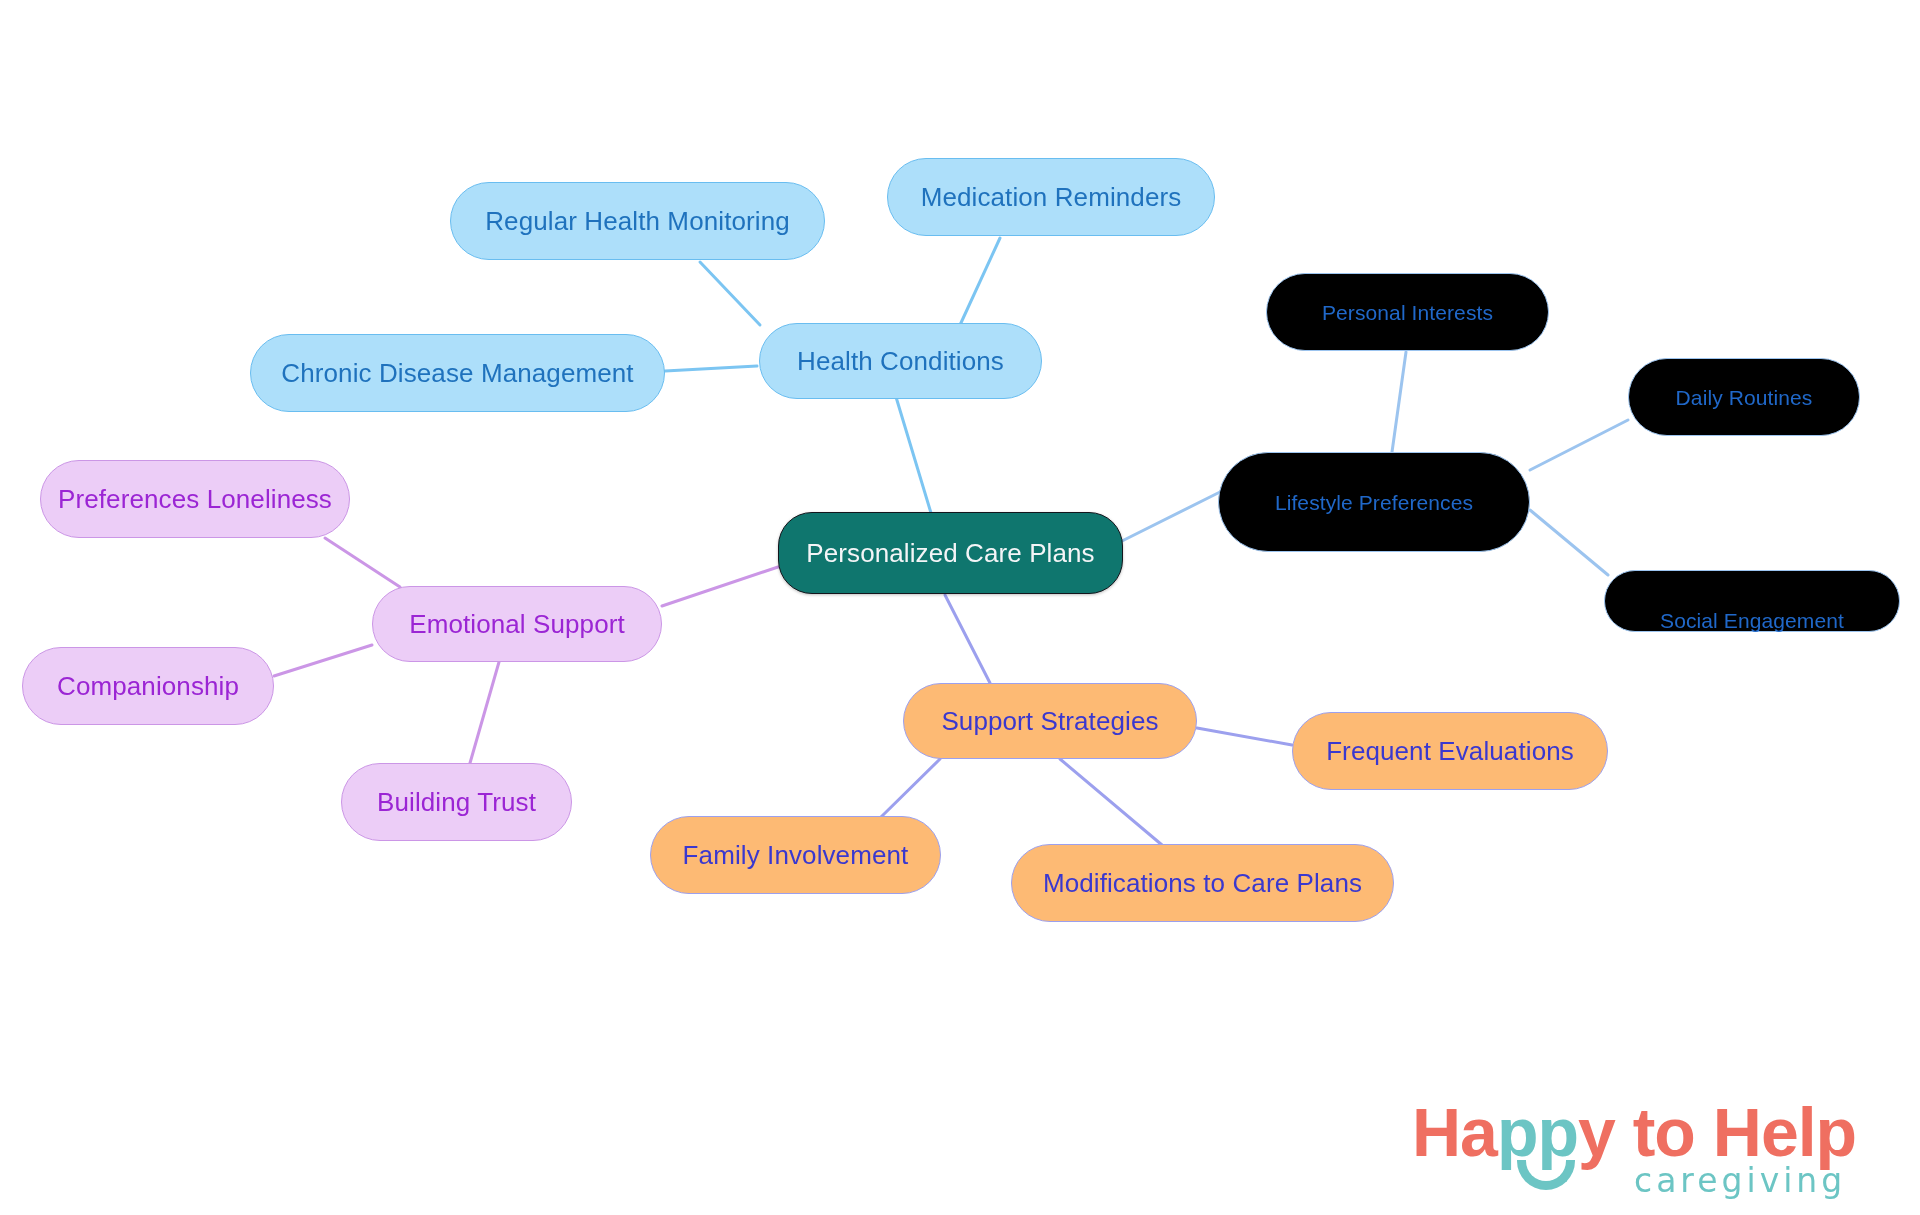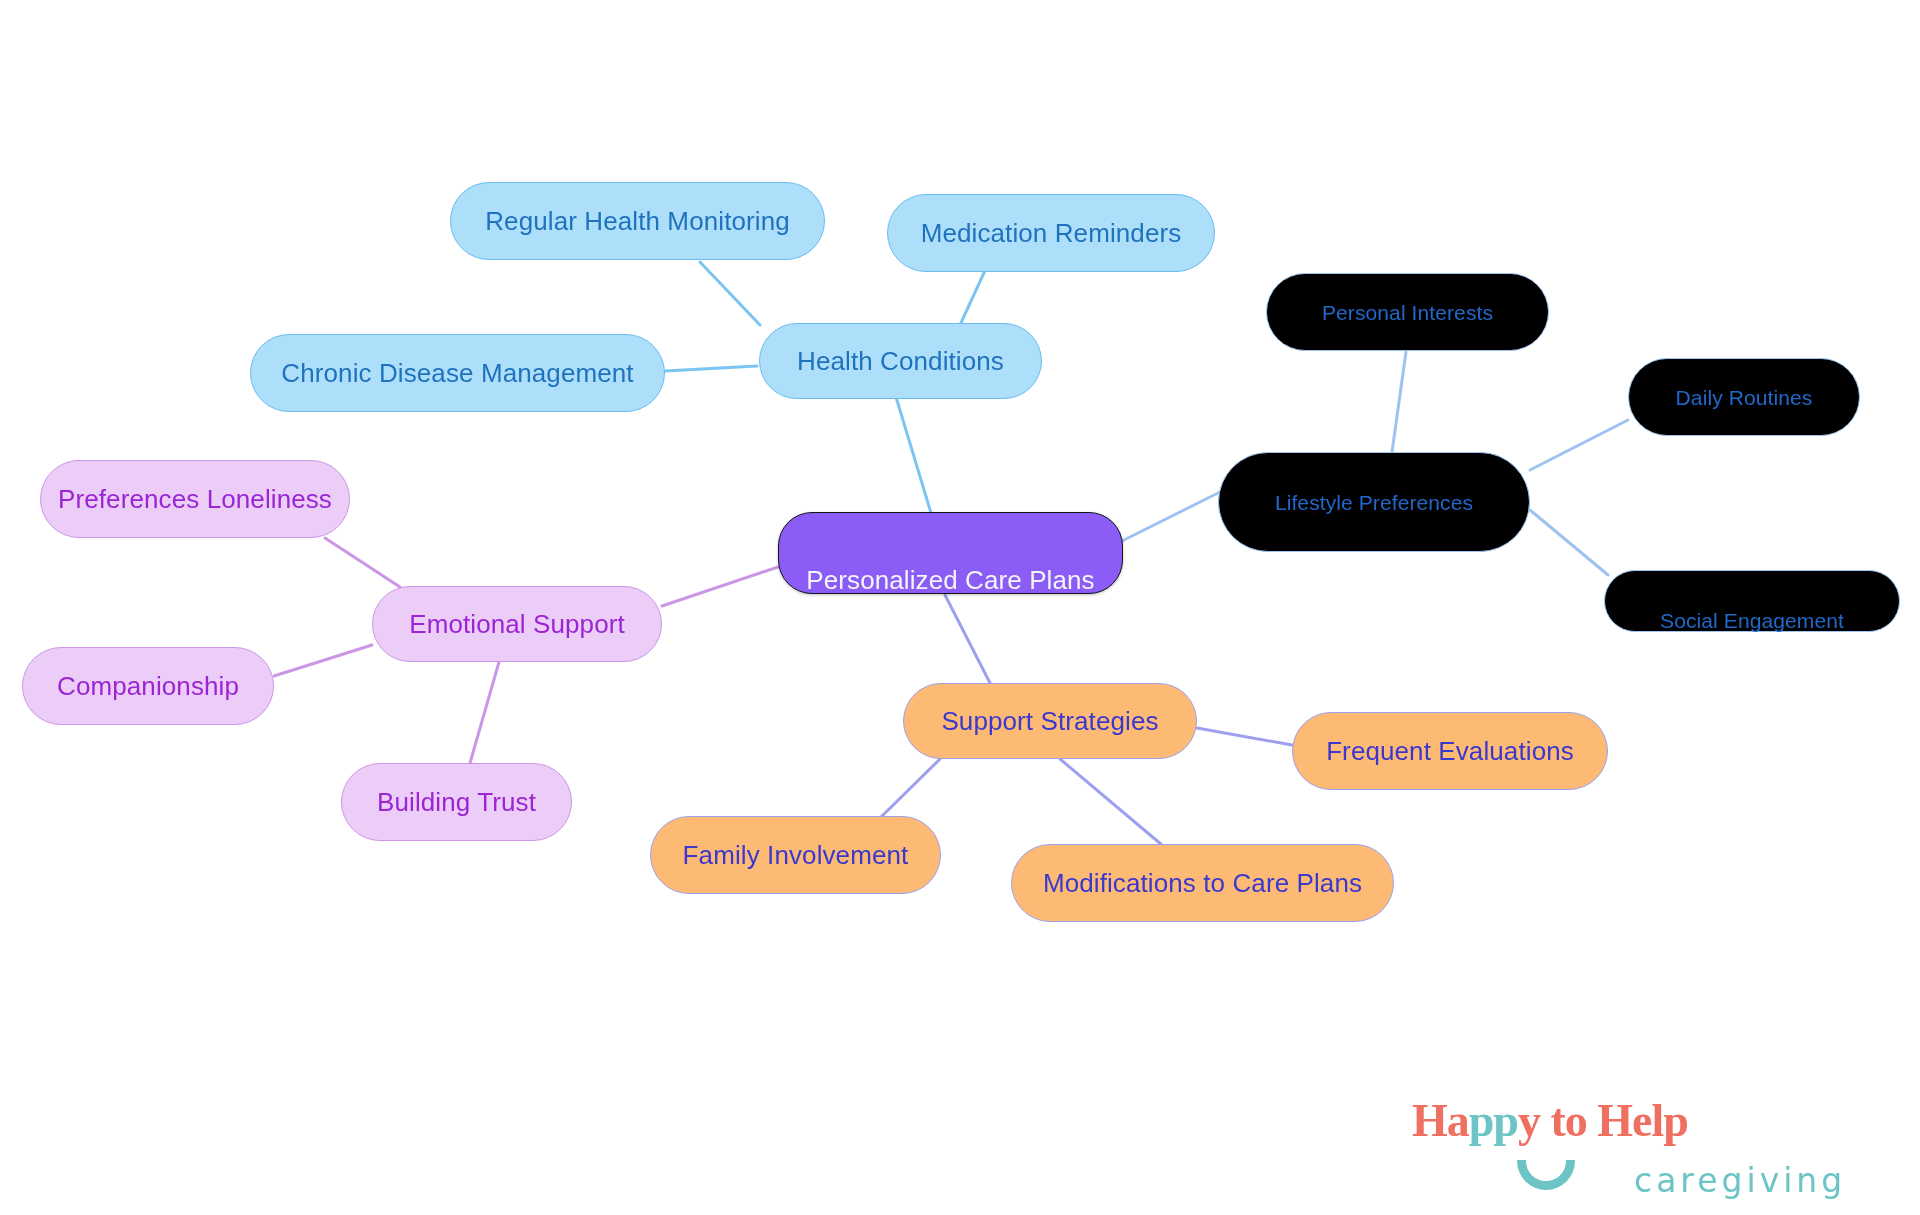--- a/index.html
+++ b/index.html
@@ -44,27 +44,26 @@
     letter-spacing: 0.1px;
   }
 
   .node-label {
     display: block;
     line-height: 1;
   }
 
   
   .node.root {
-    background: #8b5cf6;
+    background: #0f766e;
     border-color: #13151c;
     color: #f4f5f7;
     font-size: 26px;
     border-radius: 34px;
     box-shadow: 0 1px 3px rgba(0,0,0,0.25);
-    align-items: flex-end;
   }
 
   
   .node.health {
     background: #addffa;
     border-color: #69bdf0;
     color: #1f72bd;
     font-size: 26px;
   }
   .node.health.branch { font-size: 26px; }
@@ -98,23 +97,23 @@
     position: absolute;
     left: 1412px;
     top: 1098px;
     width: 480px;
     height: 112px;
   }
   .logo-wordmark {
     position: absolute;
     left: 0;
     top: 0;
-    font-family: Liberation Serif, serif;
+    font-family: Liberation Sans, sans-serif;
     font-weight: bold;
-    font-size: 46px;
+    font-size: 68px;
     letter-spacing: -1px;
     line-height: 1;
     color: #ef6f61;
     white-space: nowrap;
   }
   .logo-pp {
     color: #6cc5c4;
   }
   .logo-smile {
     position: absolute;
@@ -166,21 +165,21 @@
   <div id="node-layer">
       <div class="node root" style="left: 778px; top: 512px; width: 345px; height: 82px;">
         <span class="node-label">Personalized Care Plans</span>
       </div>
       <div class="node health branch" style="left: 759px; top: 323px; width: 283px; height: 76px;">
         <span class="node-label">Health Conditions</span>
       </div>
       <div class="node health leaf" style="left: 450px; top: 182px; width: 375px; height: 78px;">
         <span class="node-label">Regular Health Monitoring</span>
       </div>
-      <div class="node health leaf" style="left: 887px; top: 158px; width: 328px; height: 78px; margin-top: 36px;">
+      <div class="node health leaf" style="left: 887px; top: 158px; width: 328px; height: 78px;">
         <span class="node-label">Medication Reminders</span>
       </div>
       <div class="node health leaf" style="left: 250px; top: 334px; width: 415px; height: 78px;">
         <span class="node-label">Chronic Disease Management</span>
       </div>
       <div class="node lifestyle branch" style="left: 1218px; top: 452px; width: 312px; height: 100px;">
         <span class="node-label">Lifestyle Preferences</span>
       </div>
       <div class="node lifestyle leaf" style="left: 1266px; top: 273px; width: 283px; height: 78px;">
         <span class="node-label">Personal Interests</span>

